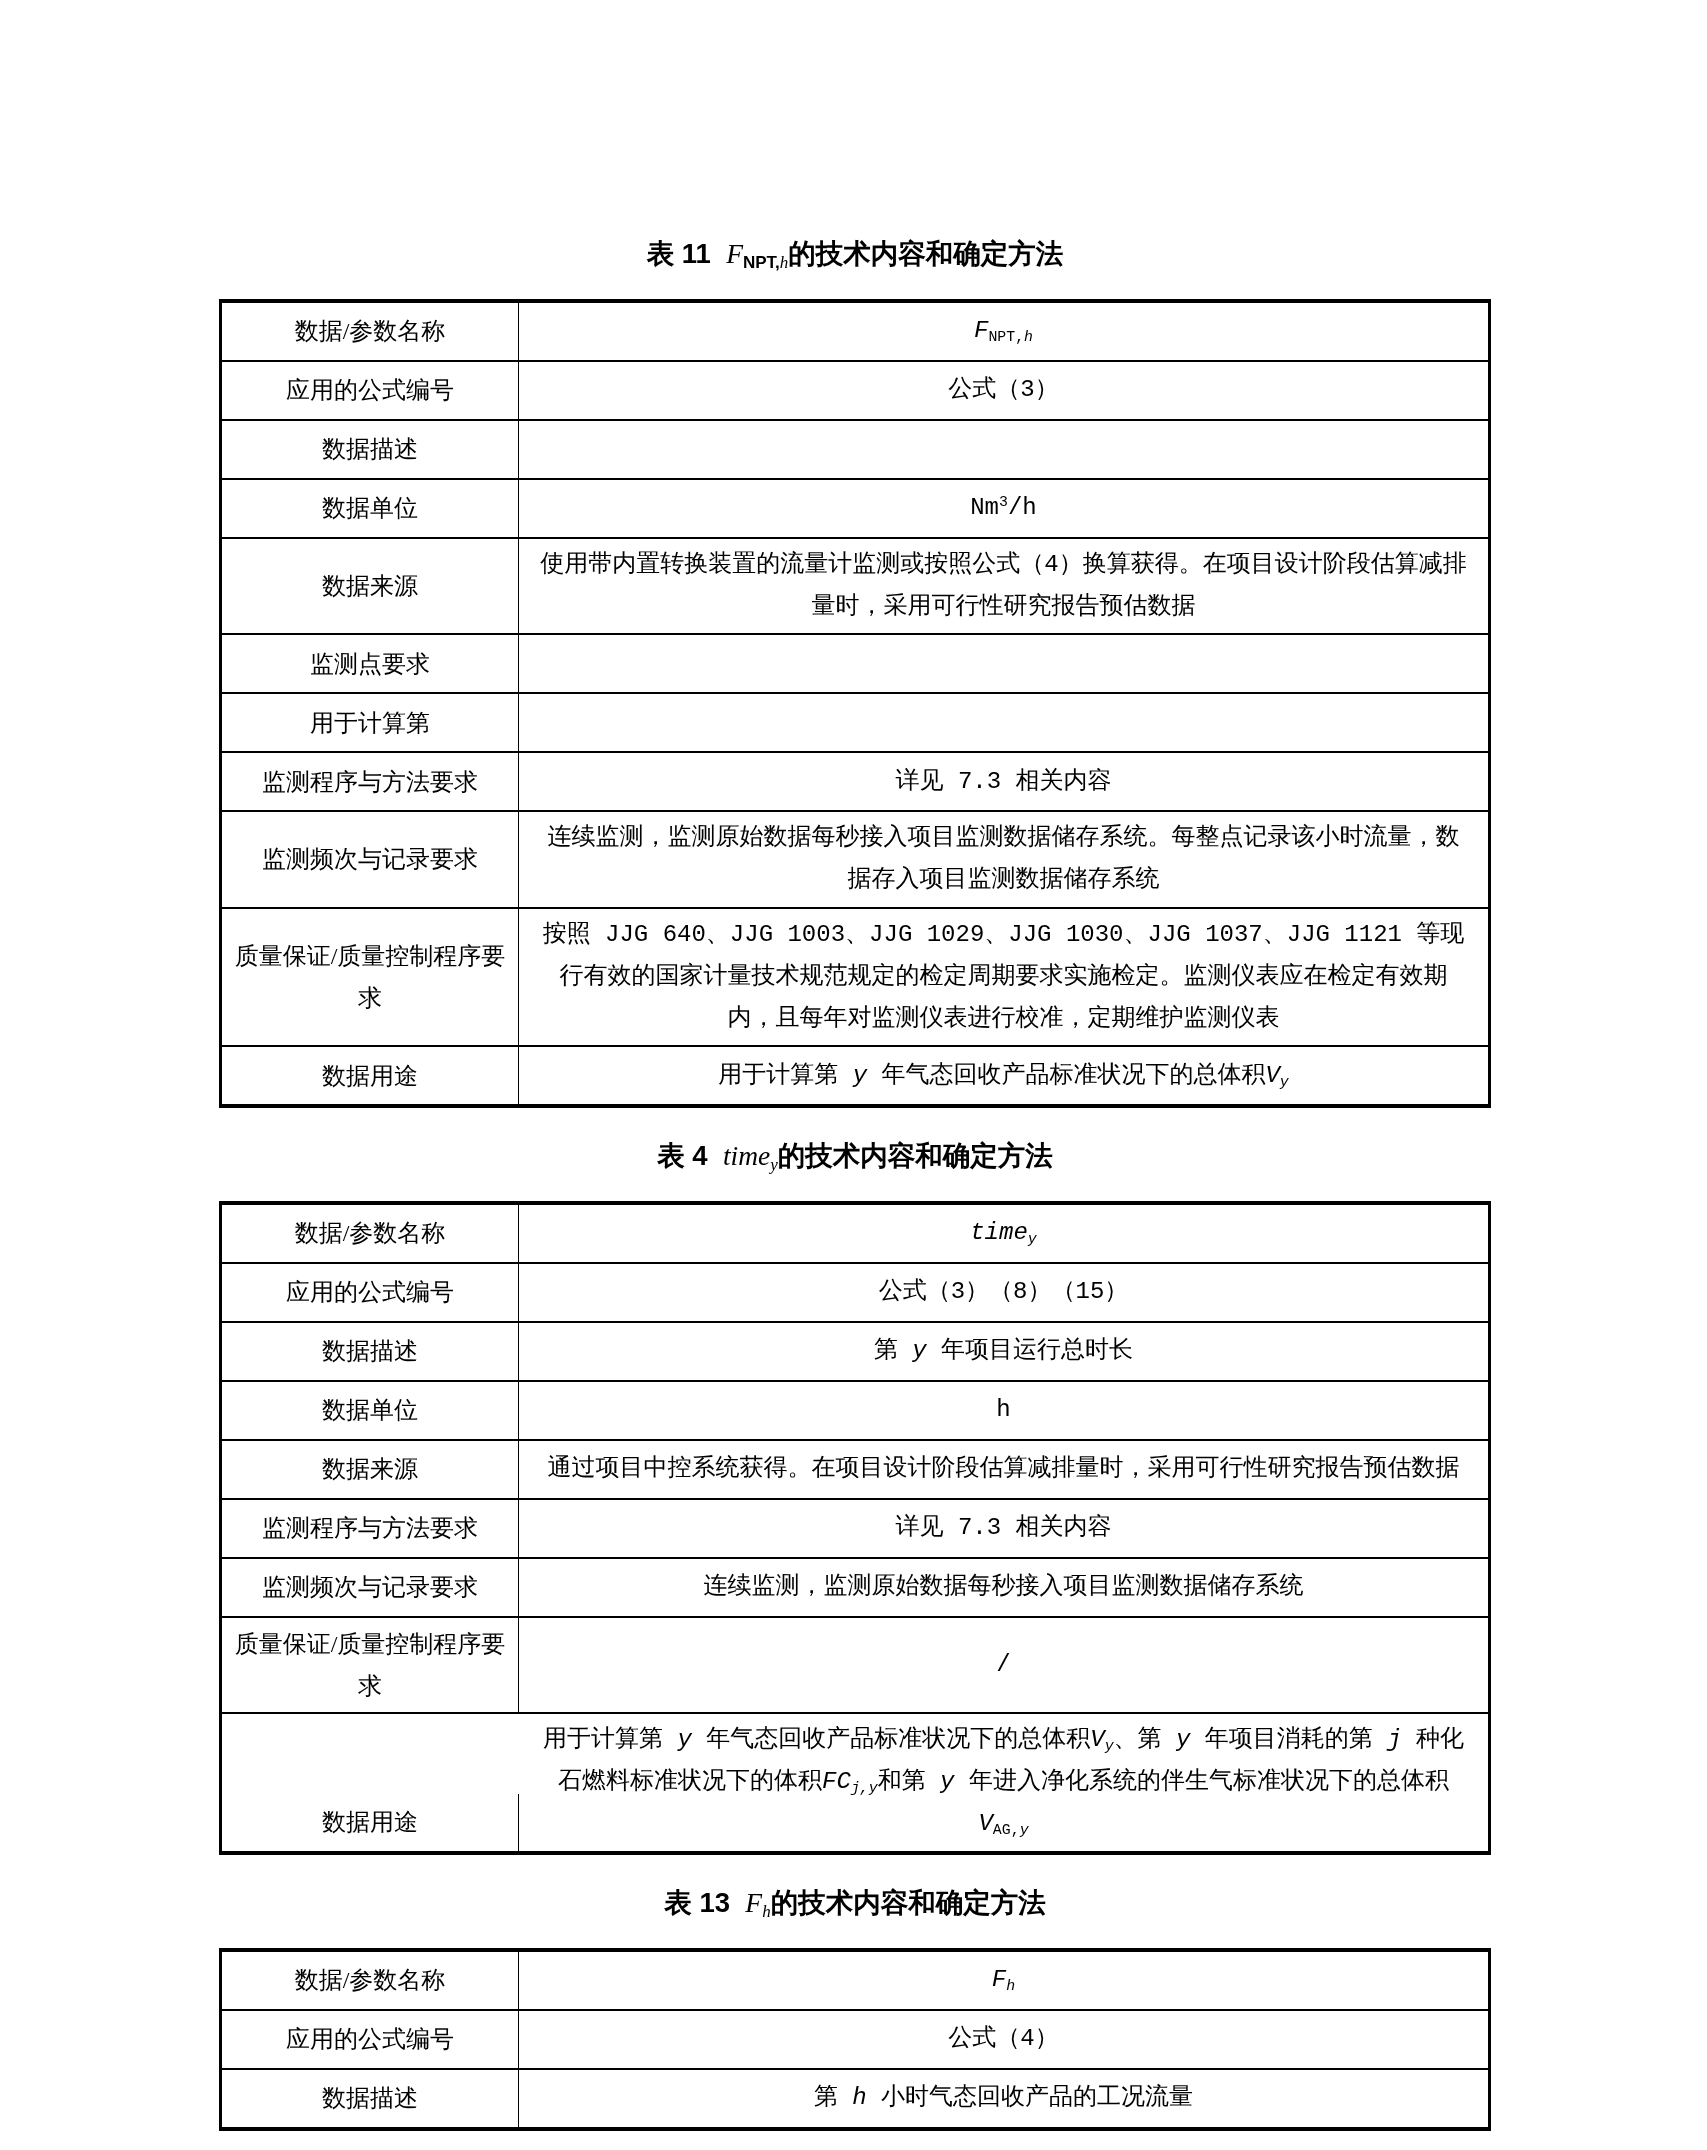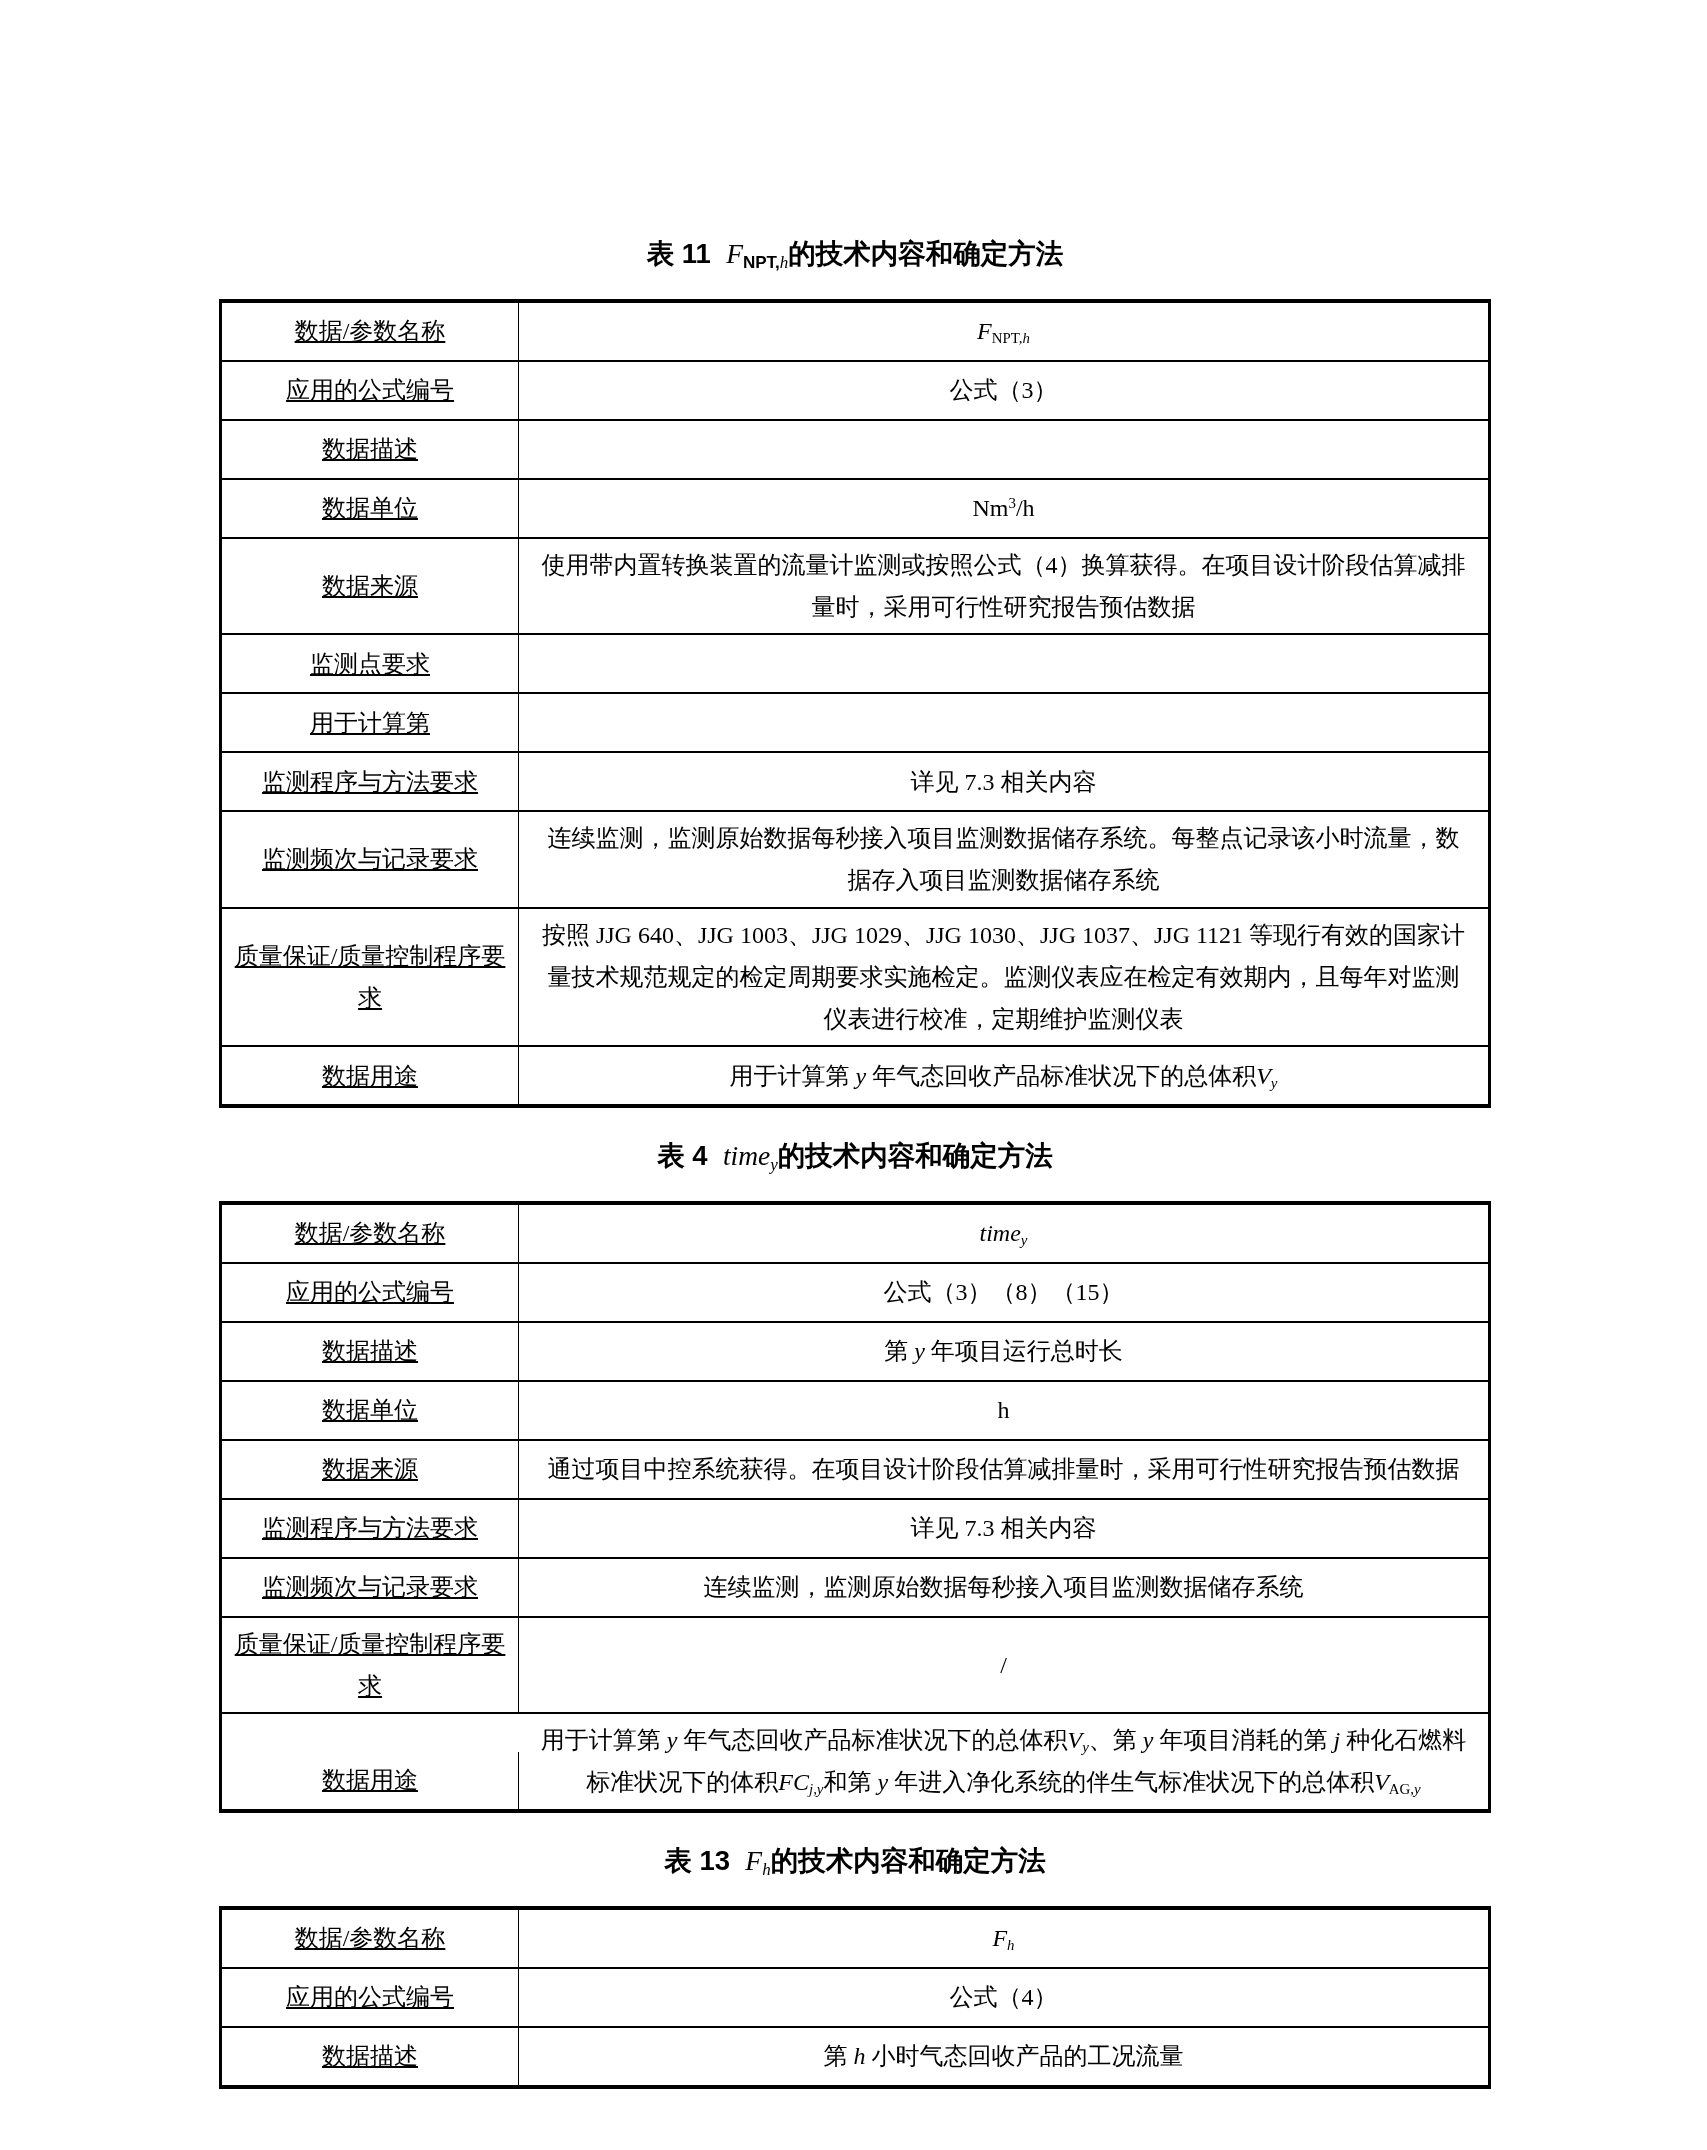--- a/index.html
+++ b/index.html
@@ -51,25 +51,25 @@
     align-items: center;
     justify-content: center;
     min-height: 57px;
     font-size: 24px;
     line-height: 1.75;
   }
   .cell.label {
     flex: 0 0 297px;
     border-right: 1.7px solid #000000;
     padding: 5.2px 10.3px;
-    text-decoration: underline;
   }
   .cell.value {
     flex: 1 1 auto;
     padding: 5.2px 17px;
+    font-family: Liberation Mono, monospace;
   }
   .ctext { width: 100%; text-align: center; }
   .it { font-style: italic; }
   .sub { font-size: 0.62em; vertical-align: -0.28em; line-height: 0; }
   .sup { font-size: 0.62em; vertical-align: 0.55em; line-height: 0; }
 </style>
 </head>
 <body>
 
 <div class="page">

